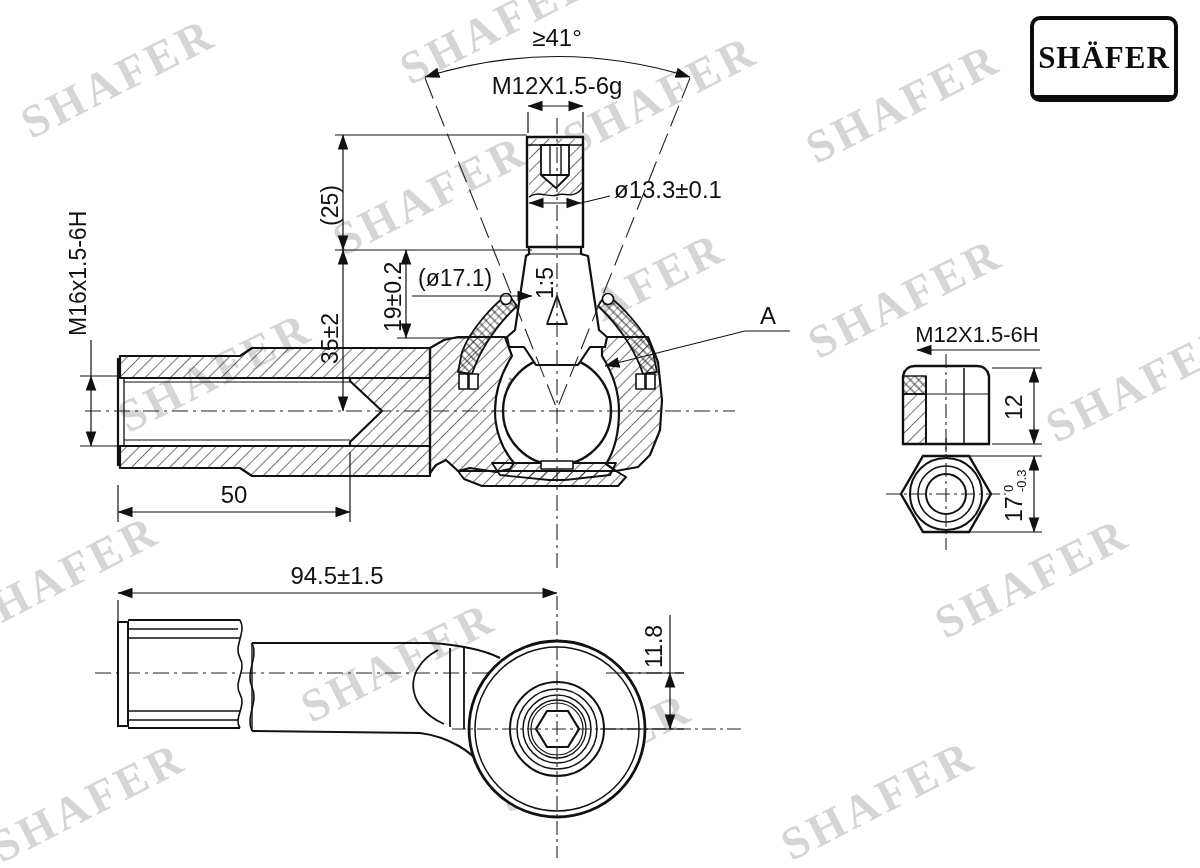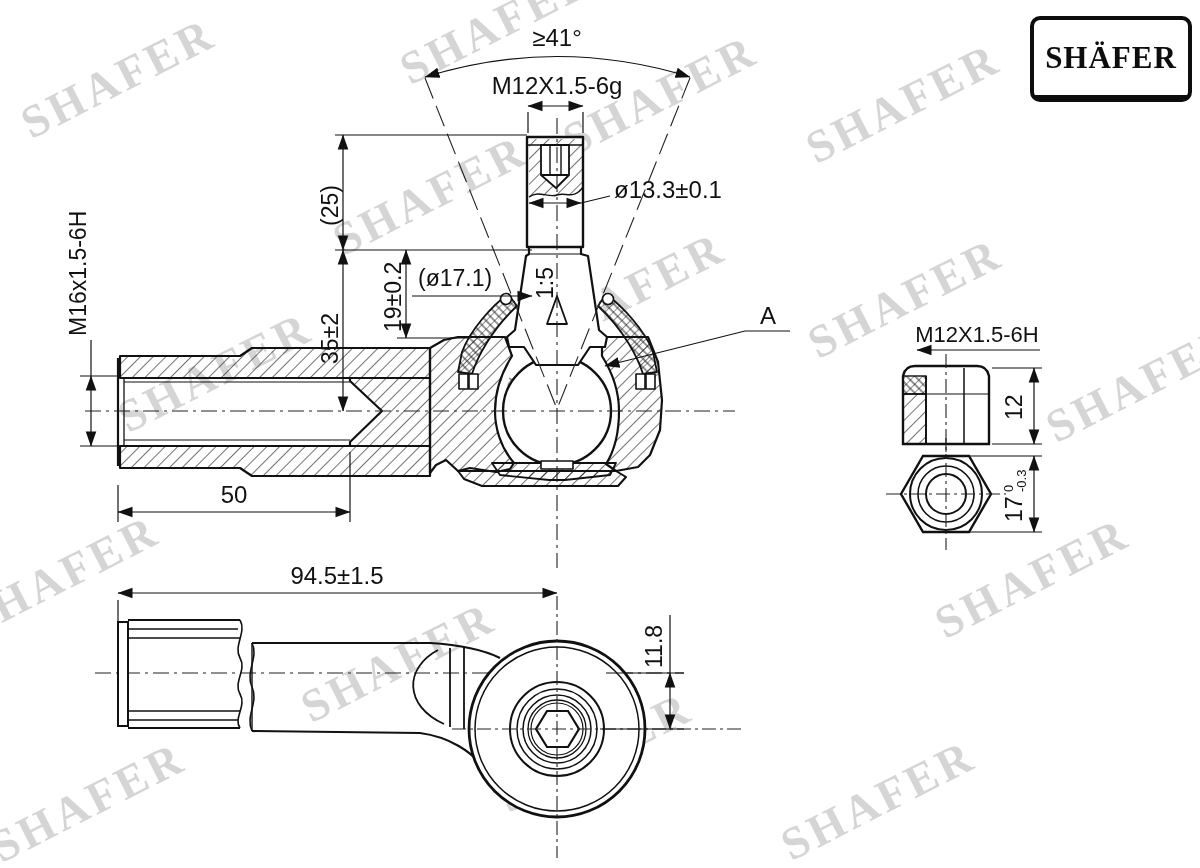--- a/index.html
+++ b/index.html
@@ -1,21 +1,21 @@
 <!DOCTYPE html>
 <html><head>
 <meta charset="utf-8">
 <style>
   html,body{margin:0;padding:0;background:#ffffff;}
   #stage{position:relative;width:1200px;height:868px;background:#fff;overflow:hidden;
          font-family:"Liberation Sans",sans-serif;}
   .wm{position:absolute;color:rgba(155,155,155,0.42);font-family:"Liberation Serif",serif;
       font-weight:bold;font-size:46px;letter-spacing:4px;white-space:nowrap;
       transform:translate(-50%,-50%) rotate(-27deg);user-select:none;}
-  #brandplate{position:absolute;left:1030px;top:16px;width:162px;height:86px;
+  #brandplate{position:absolute;left:1030px;top:16px;width:148px;height:86px;
       border:4px solid #0d0d0d;border-radius:10px;background:#fff;box-sizing:border-box;
       display:flex;flex-direction:column;}
   #brandplate .row{flex:1;display:flex;align-items:center;justify-content:center;
       font-family:"Liberation Serif",serif;font-weight:900;color:#0d0d0d;}
   #brandplate .row.top{border-bottom:3px solid #0d0d0d;font-size:31px;letter-spacing:1px;}
   #brandplate .row.bot{font-size:30px;letter-spacing:3px;}
   svg{position:absolute;left:0;top:0;}
   svg text{font-family:"Liberation Sans",sans-serif;fill:#111;}
   .dt{font-size:23px;}
   .dtm{font-size:24px;}

